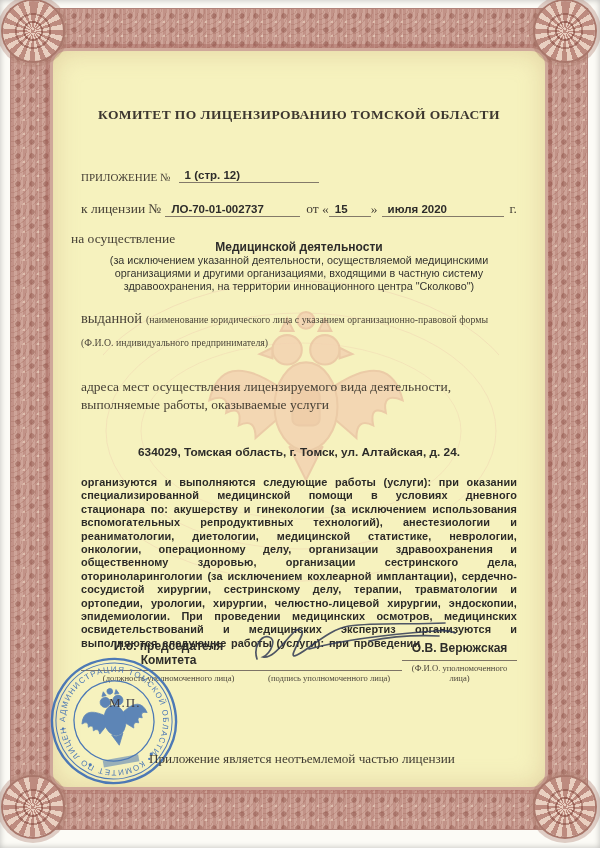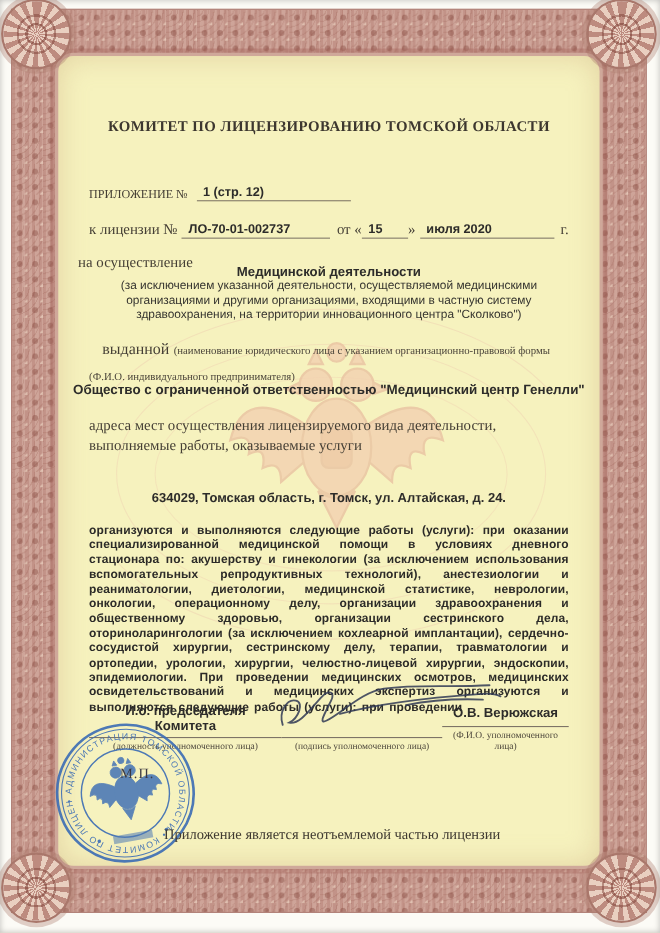--- a/index.html
+++ b/index.html
@@ -46,21 +46,21 @@
   .serif { font-family:"Liberation Serif", serif; color:#453f35; font-size:13.5px; }
   .sans-b { font-family:"Liberation Sans", sans-serif; font-weight:bold; color:#2d2c2a; }
   .row { display:flex; align-items:flex-end; }
   .blank { border-bottom:1px solid #837a69; text-align:left; font-family:"Liberation Sans", sans-serif; font-weight:bold; font-size:11.5px; color:#2d2c2a; padding:0 6px 1px 6px; }
   .appendix-row { top:118px; }
   .license-row { top:150px; }
   .on-activity { top:180px;padding-left:18px; }
   .activity-name { top:189px; text-align:center; font-size:12px; }
   .activity-note { top:203px; text-align:center; font-family:"Liberation Sans", sans-serif; font-size:10.8px; font-weight:500; color:#35342f; line-height:1.22; }
   .issued { top:255px; line-height:1.45; }
-  .issued .big { font-size:14.5px;margin-left:12px; }
+  .issued .big { font-size:14.5px; }
   .issued .small-note { font-size:9.8px; color:#4c463b; }
   .company { top:296px; text-align:center; font-size:12.2px; }
   .addr-label { top:327px; line-height:1.3; }
   .addr-value { top:394px; text-align:center; font-size:11.8px; }
   .works {
     top:425px; font-family:"Liberation Sans", sans-serif; font-weight:bold; font-size:10.9px;
     color:#2c2b28; line-height:1.23; text-align:justify; text-align-last:left; letter-spacing:.1px; word-spacing:1.5px;
   }
   .sig-row { top:588px; display:flex; justify-content:space-between; padding:0 28px;align-items:flex-end; }
   .sig-col { display:flex; flex-direction:column; }
@@ -124,21 +124,20 @@
       </div>
 
       <div class="abs pad on-activity serif">на осуществление</div>
       <div class="abs activity-note" style="padding:0 52px;">(за исключением указанной деятельности, осуществляемой медицинскими организациями и другими организациями, входящими в частную систему здравоохранения, на территории инновационного центра "Сколково")</div>
       <div class="abs activity-name sans-b">Медицинской деятельности</div>
 
       <div class="abs pad issued">
         <span class="serif big">выданной</span>
         <span class="serif small-note">(наименование юридического лица с указанием организационно-правовой формы (Ф.И.О. индивидуального предпринимателя)</span>
       </div>
-      <div class="abs company sans-b">Общество с ограниченной ответственностью "Медицинский центр Генелли"</div>
 
       <div class="abs pad addr-label serif" style="max-width:460px;">адреса мест осуществления лицензируемого вида деятельности, выполняемые работы, оказываемые услуги</div>
       <div class="abs addr-value sans-b">634029, Томская область, г. Томск, ул. Алтайская, д. 24.</div>
 
       <div class="abs pad works">организуются и выполняются следующие работы (услуги): при оказании специализированной медицинской помощи в условиях дневного стационара по: акушерству и гинекологии (за исключением использования вспомогательных репродуктивных технологий), анестезиологии и реаниматологии, диетологии, медицинской статистике, неврологии, онкологии, операционному делу, организации здравоохранения и общественному здоровью, организации сестринского дела, оториноларингологии (за исключением кохлеарной имплантации), сердечно-сосудистой хирургии, сестринскому делу, терапии, травматологии и ортопедии, урологии, хирургии, челюстно-лицевой хирургии, эндоскопии, эпидемиологии. При проведении медицинских осмотров, медицинских освидетельствований и медицинских экспертиз организуются и выполняются следующие работы (услуги): при проведении</div>
 
       <div class="abs sig-row">
         <div class="sig-col c1">
           <div class="val">И.о. председателя Комитета</div>
           <div class="cap">(должность уполномоченного лица)</div>

